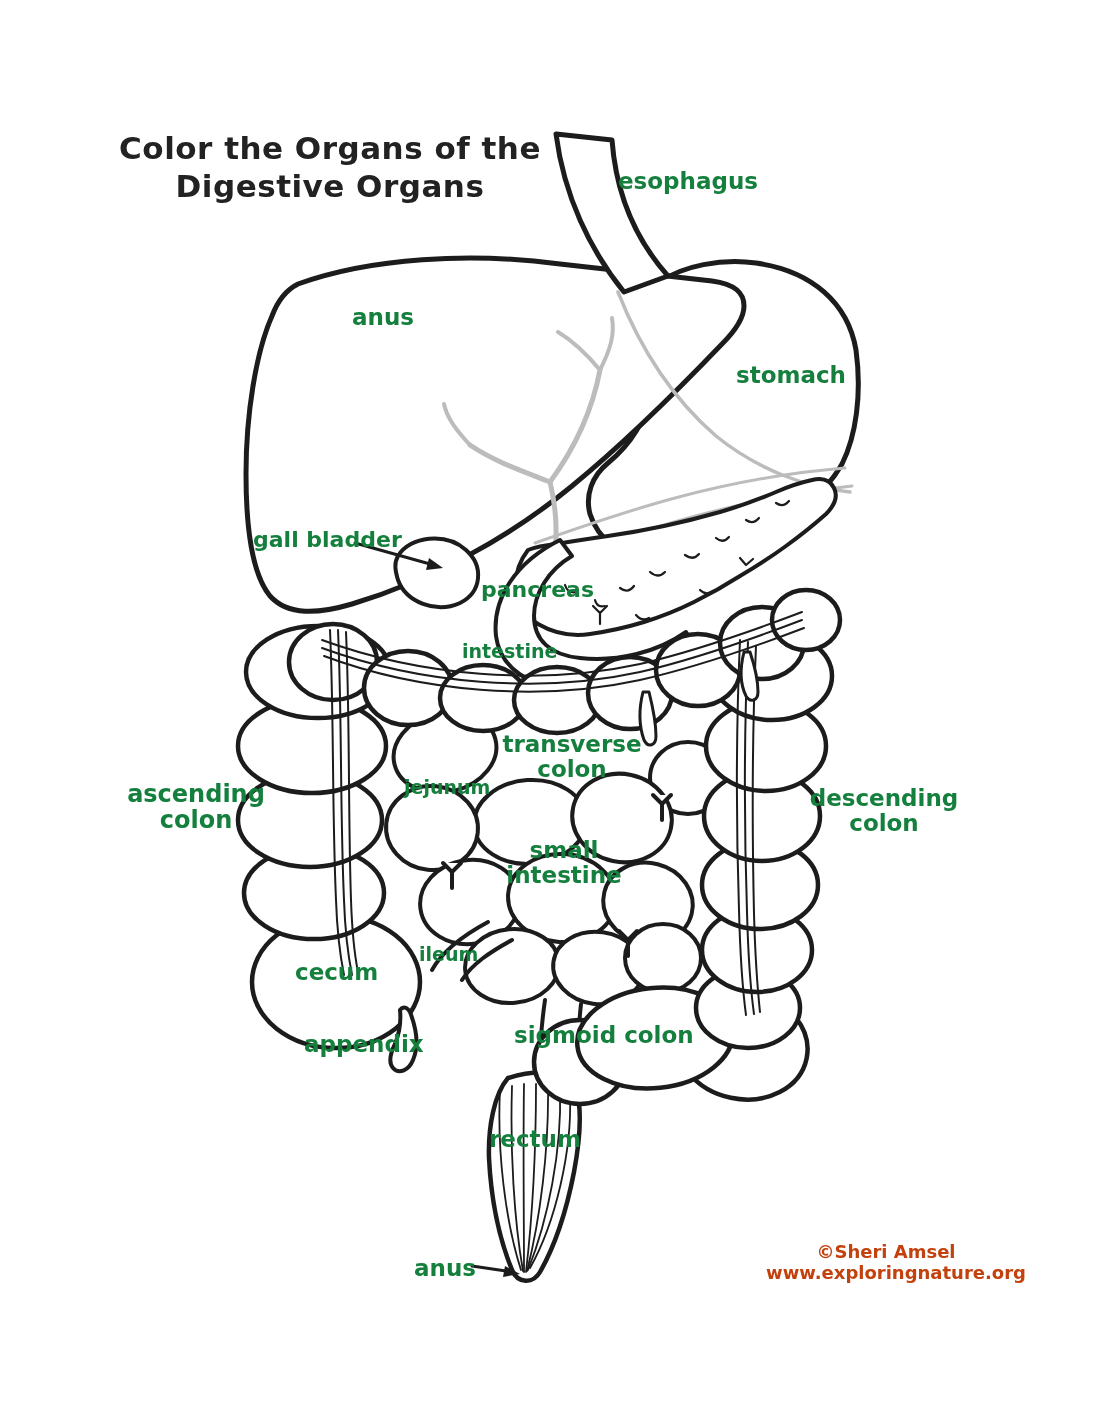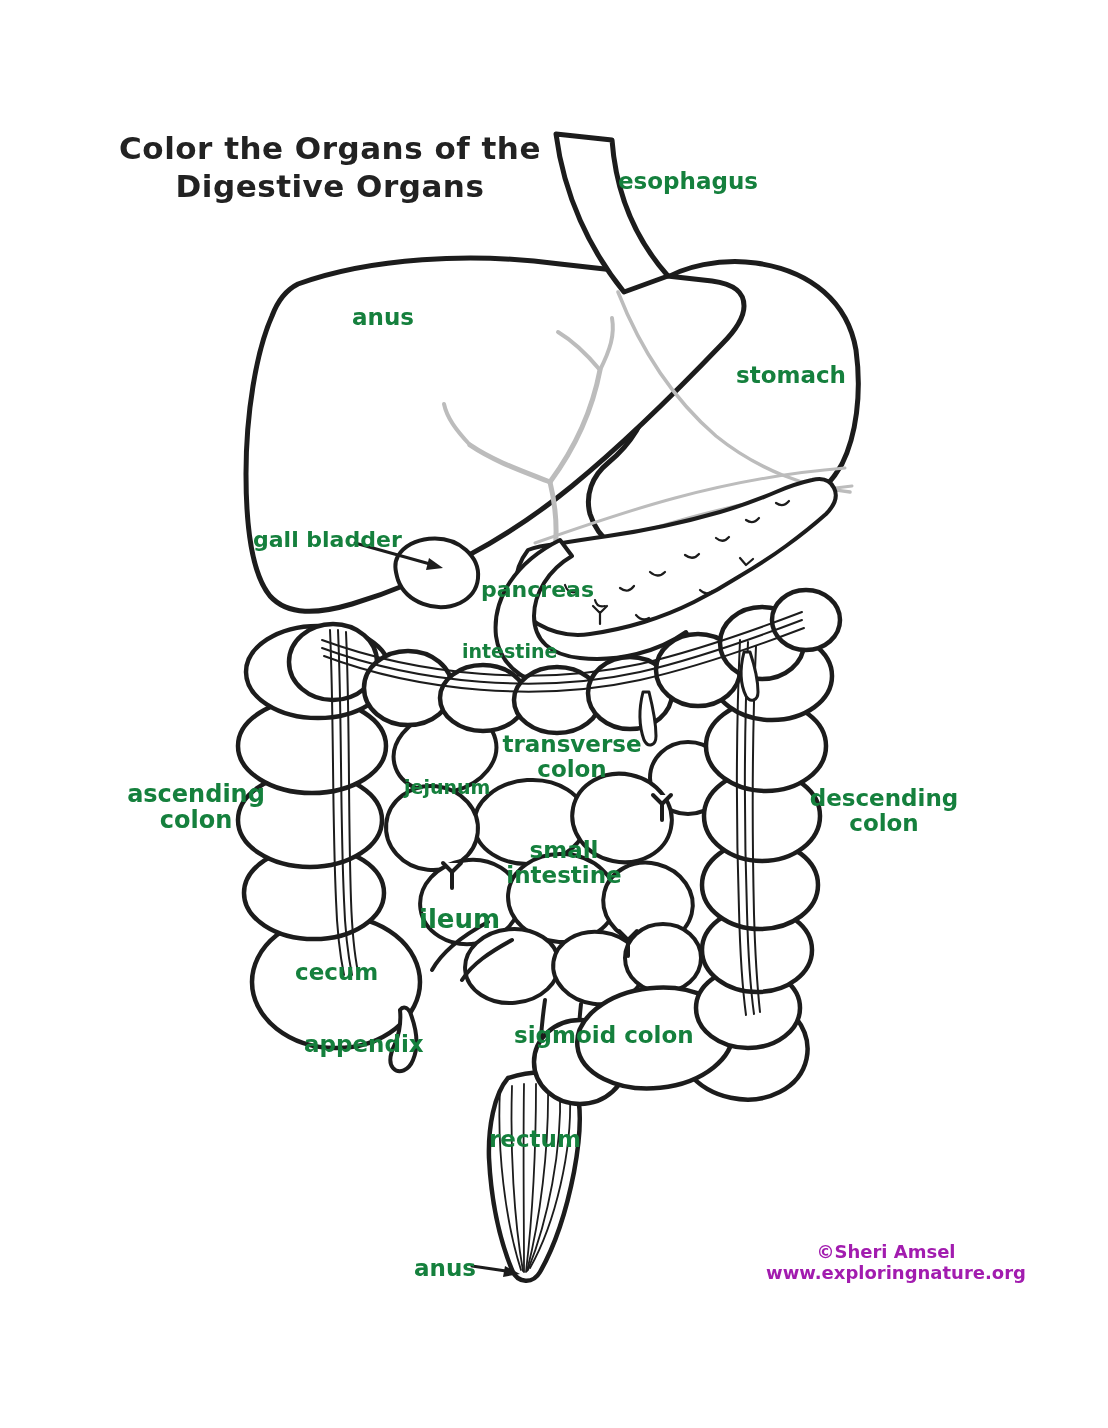--- a/index.html
+++ b/index.html
@@ -27,21 +27,21 @@
     font-size:31px;
     text-align:center;
     color:#222;
     letter-spacing:.5px;
   }
   .credit{
     position:absolute;
     font-weight:700;
     font-size:18px;
     text-align:center;
-    color:#a21caf;
+    color:#c2410c;
   }
 </style>
 </head>
 <body>
 
 <div class="stage">
 
 <svg width="1108" height="1428" viewBox="0 0 1108 1428">
   <g fill="none" stroke="#1c1c1c" stroke-linecap="round" stroke-linejoin="round">
 
@@ -231,21 +231,21 @@
   <div class="lbl" style="left:352px;top:305px;font-size:23px;">anus</div>
   <div class="lbl" style="left:736px;top:363px;font-size:23px;">stomach</div>
   <div class="lbl" style="left:253px;top:528px;font-size:22px;">gall bladder</div>
   <div class="lbl" style="left:481px;top:578px;font-size:22px;">pancreas</div>
   <div class="lbl" style="left:462px;top:641px;font-size:19px;">intestine</div>
   <div class="lbl center" style="left:497px;top:732px;width:150px;font-size:23px;">transverse colon</div>
   <div class="lbl center" style="left:121px;top:782px;width:150px;font-size:24px;">ascending colon</div>
   <div class="lbl" style="left:404px;top:777px;font-size:19px;">jejunum</div>
   <div class="lbl center" style="left:809px;top:786px;width:150px;font-size:23px;">descending colon</div>
   <div class="lbl center" style="left:489px;top:838px;width:150px;font-size:23px;">small intestine</div>
-  <div class="lbl" style="left:419px;top:905px;font-size:26px;text-align:right;">ileum</div>
+  <div class="lbl" style="left:419px;top:944px;font-size:19px;text-align:right;">ileum</div>
   <div class="lbl" style="left:295px;top:960px;font-size:23px;">cecum</div>
   <div class="lbl" style="left:304px;top:1032px;font-size:23px;">appendix</div>
   <div class="lbl" style="left:514px;top:1023px;font-size:23px;">sigmoid colon</div>
   <div class="lbl" style="left:489px;top:1127px;font-size:23px;">rectum</div>
   <div class="lbl" style="left:414px;top:1256px;font-size:23px;">anus</div>
 
   <div class="credit" style="left:766px;top:1241px;width:240px;">©Sheri Amsel</div>
   <div class="credit" style="left:766px;top:1262px;width:240px;">www.exploringnature.org</div>
 
 </div>

